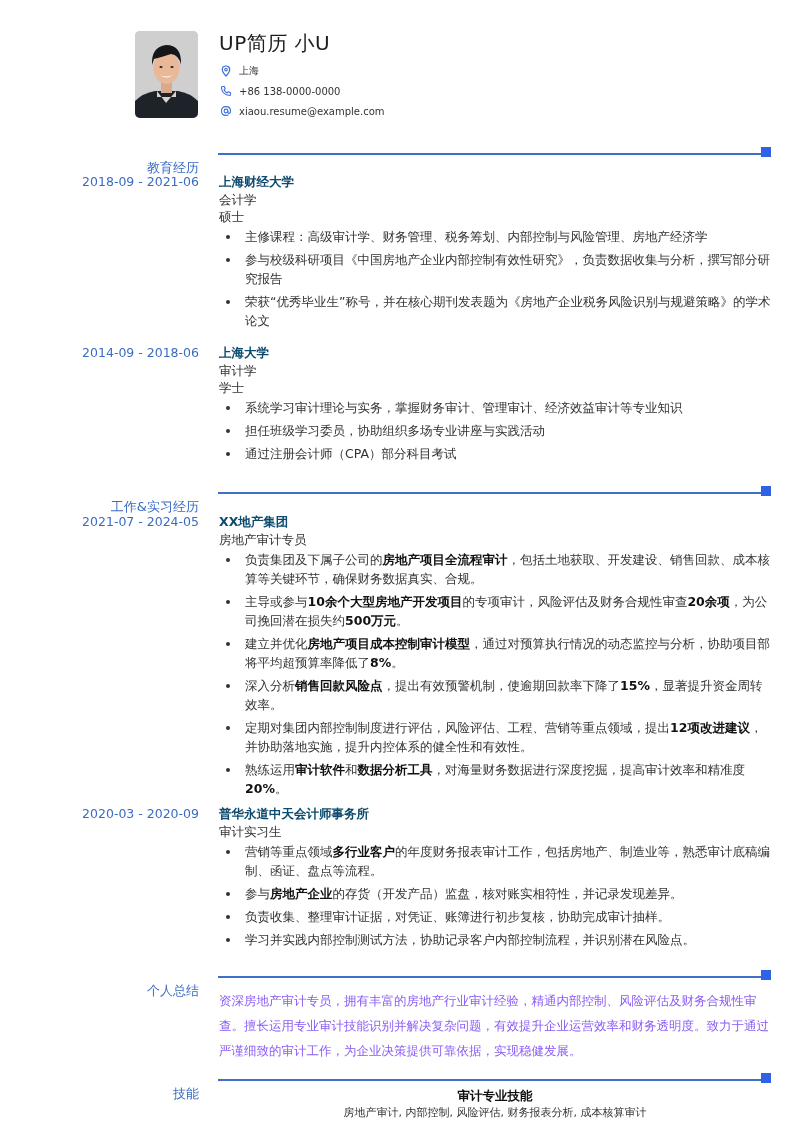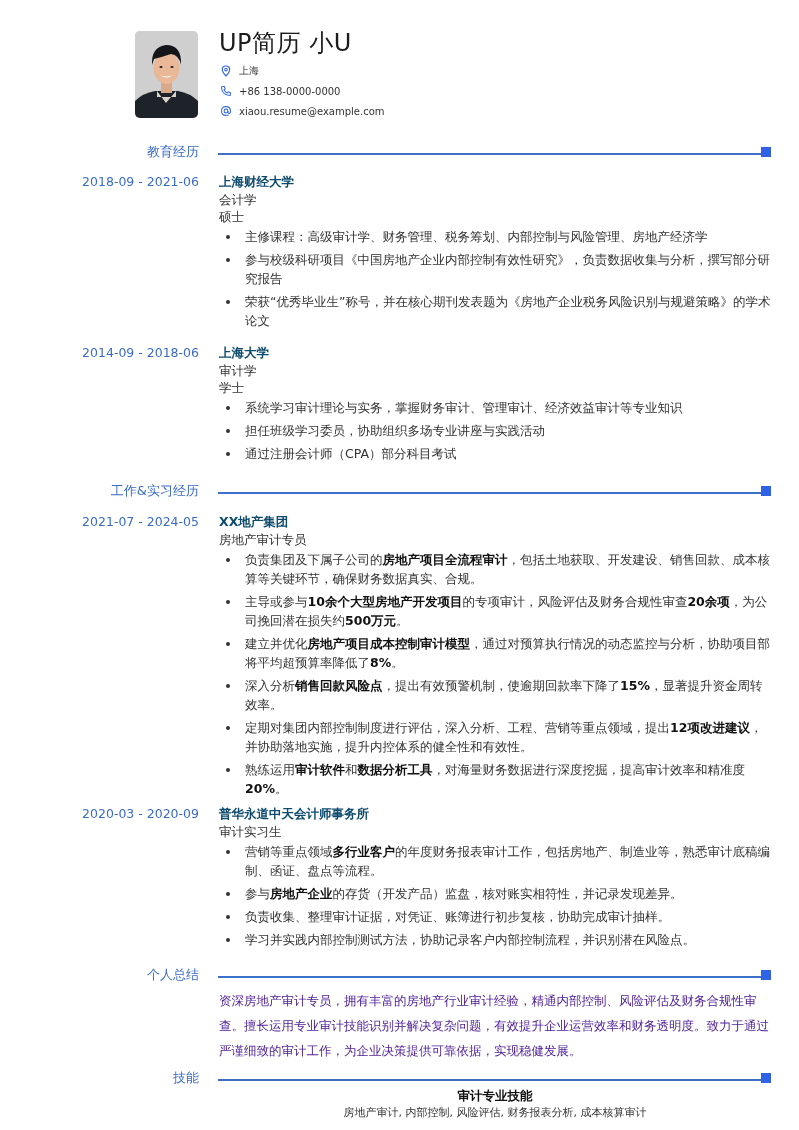--- a/index.html
+++ b/index.html
@@ -3,42 +3,42 @@
   <meta charset="utf-8">
   <style>
     * { box-sizing: border-box; margin: 0; padding: 0; }
     html, body { width: 799px; height: 1130px; background: #ffffff; overflow: hidden; }
     body { font-family: "DejaVu Sans", "Liberation Sans", sans-serif; color: #222; font-size: 12.5px; position: relative; }
 
     .header { position: absolute; left: 135px; top: 31px; display: flex; }
     .photo { width: 63px; height: 87px; border-radius: 5px; overflow: hidden; background: #cfcfcf; position: relative; }
     .photo svg { width: 100%; height: 100%; display: block; }
     .info { margin-left: 21px; }
-    .name { font-size: 24px; font-weight: 500; color: #1c1c1c; line-height: 24px; margin-top: 0px; letter-spacing: 0.5px; }
+    .name { font-size: 20px; font-weight: 500; color: #1c1c1c; line-height: 24px; margin-top: 0px; letter-spacing: 0.5px; }
     .contact { display: flex; align-items: center; height: 20px; font-size: 10px; color: #333; }
     .contact .ic { width: 14px; height: 14px; margin-right: 6px; display: inline-flex; align-items: center; justify-content: center; color: #3a6fd8; }
     .contact .ic svg { width: 12px; height: 12px; }
     .contacts { margin-top: 6px; }
 
     .section-head { position: absolute; left: 0; width: 799px; height: 20px; }
-    .section-title { position: absolute; right: 600px; font-size: 13px; color: #3b6cc4; line-height: 20px; white-space: nowrap; }
+    .section-title { position: absolute; right: 600px; font-size: 13px; color: #3b6cc4; line-height: 20px; white-space: nowrap; margin-top: 16px; }
     .section-line { position: absolute; left: 218px; width: 543px; top: 11px; height: 1.5px; background: #3e6fc9; }
     .section-mark { position: absolute; left: 761px; top: 5px; width: 10px; height: 10px; background: #2f62e6; }
 
     .entry { position: absolute; left: 0; width: 799px; }
     .date { position: absolute; right: 600px; font-size: 12.5px; color: #3b6cc4; line-height: 18px; white-space: nowrap; }
     .body { position: absolute; left: 219px; width: 552px; }
     .org { font-weight: bold; font-size: 12.5px; line-height: 18px; color: #0c4a6e; }
     .sub { font-size: 12.5px; line-height: 17px; color: #333; }
     ul.bul { list-style: none; margin-top: 2px; }
     ul.bul li { position: relative; padding-left: 26px; font-size: 12.5px; line-height: 19px; color: #333; margin-bottom: 4px; }
     ul.bul li::before { content: ""; position: absolute; left: 7px; top: 8px; width: 4px; height: 4px; border-radius: 50%; background: #333; }
     ul.bul li b { color: #111; font-weight: bold; }
 
-    .summary { position: absolute; left: 219px; width: 552px; font-size: 12.5px; line-height: 25px; color: #4c1d95; }
+    .summary { position: absolute; left: 219px; width: 552px; font-size: 12.5px; line-height: 25px; color: #8b5cf6; }
     .skill-title { font-weight: bold; font-size: 12.5px; line-height: 18px; color: #111; }
     .skill-list { font-size: 11px; color: #333; line-height: 16px; }
   </style>
 </head>
 <body>
 
 <div class="header">
   <div class="photo">
     <svg viewBox="0 0 63 87">
       <rect width="63" height="87" fill="#cfcfcf"></rect>
@@ -128,21 +128,21 @@
 <div class="entry" style="top:513px;">
   <div class="date">2021-07 - 2024-05</div>
   <div class="body">
     <div class="org">XX地产集团</div>
     <div class="sub">房地产审计专员</div>
     <ul class="bul">
         <li><span>负责集团及下属子公司的</span><b>房地产项目全流程审计</b><span>，包括土地获取、开发建设、销售回款、成本核算等关键环节，确保财务数据真实、合规。</span></li>
         <li><span>主导或参与</span><b>10余个大型房地产开发项目</b><span>的专项审计，风险评估及财务合规性审查</span><b>20余项</b><span>，为公司挽回潜在损失约</span><b>500万元</b><span>。</span></li>
         <li><span>建立并优化</span><b>房地产项目成本控制审计模型</b><span>，通过对预算执行情况的动态监控与分析，协助项目部将平均超预算率降低了</span><b>8%</b><span>。</span></li>
         <li><span>深入分析</span><b>销售回款风险点</b><span>，提出有效预警机制，使逾期回款率下降了</span><b>15%</b><span>，显著提升资金周转效率。</span></li>
-        <li><span>定期对集团内部控制制度进行评估，深入分析、工程、营销等重点领域，提出</span><b>12项改进建议</b><span>，并协助落地实施，提升内控体系的健全性和有效性。</span></li>
+        <li><span>定期对集团内部控制制度进行评估，风险评估、工程、营销等重点领域，提出</span><b>12项改进建议</b><span>，并协助落地实施，提升内控体系的健全性和有效性。</span></li>
         <li><span>熟练运用</span><b>审计软件</b><span>和</span><b>数据分析工具</b><span>，对海量财务数据进行深度挖掘，提高审计效率和精准度</span><b>20%</b><span>。</span></li>
       </ul>
   </div>
 </div>
 
 <div class="entry" style="top:805px;">
   <div class="date">2020-03 - 2020-09</div>
   <div class="body">
     <div class="org">普华永道中天会计师事务所</div>
     <div class="sub">审计实习生</div>

